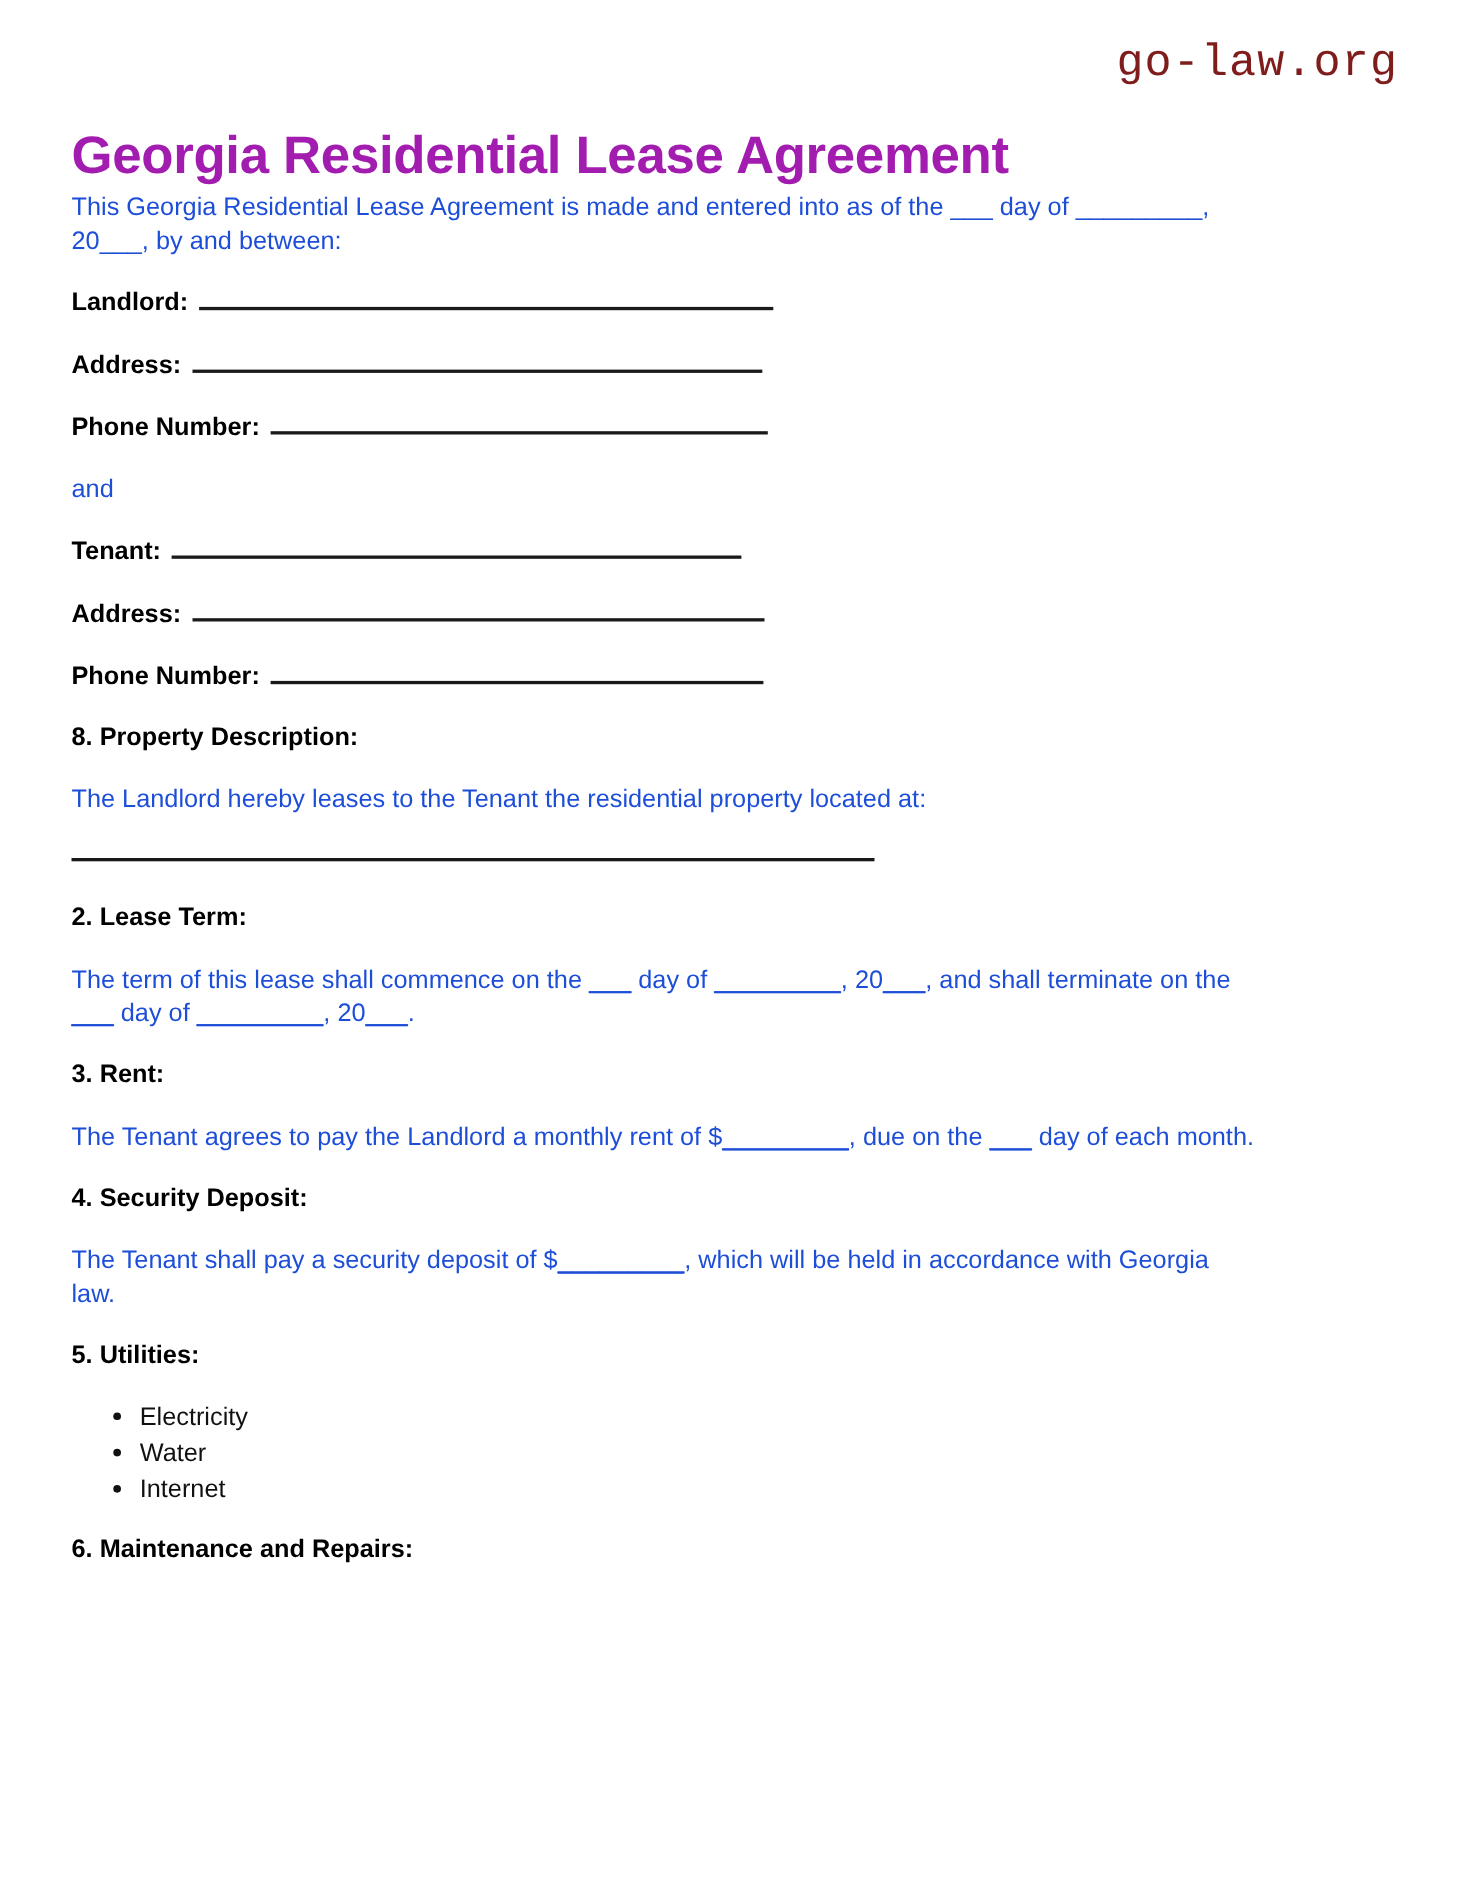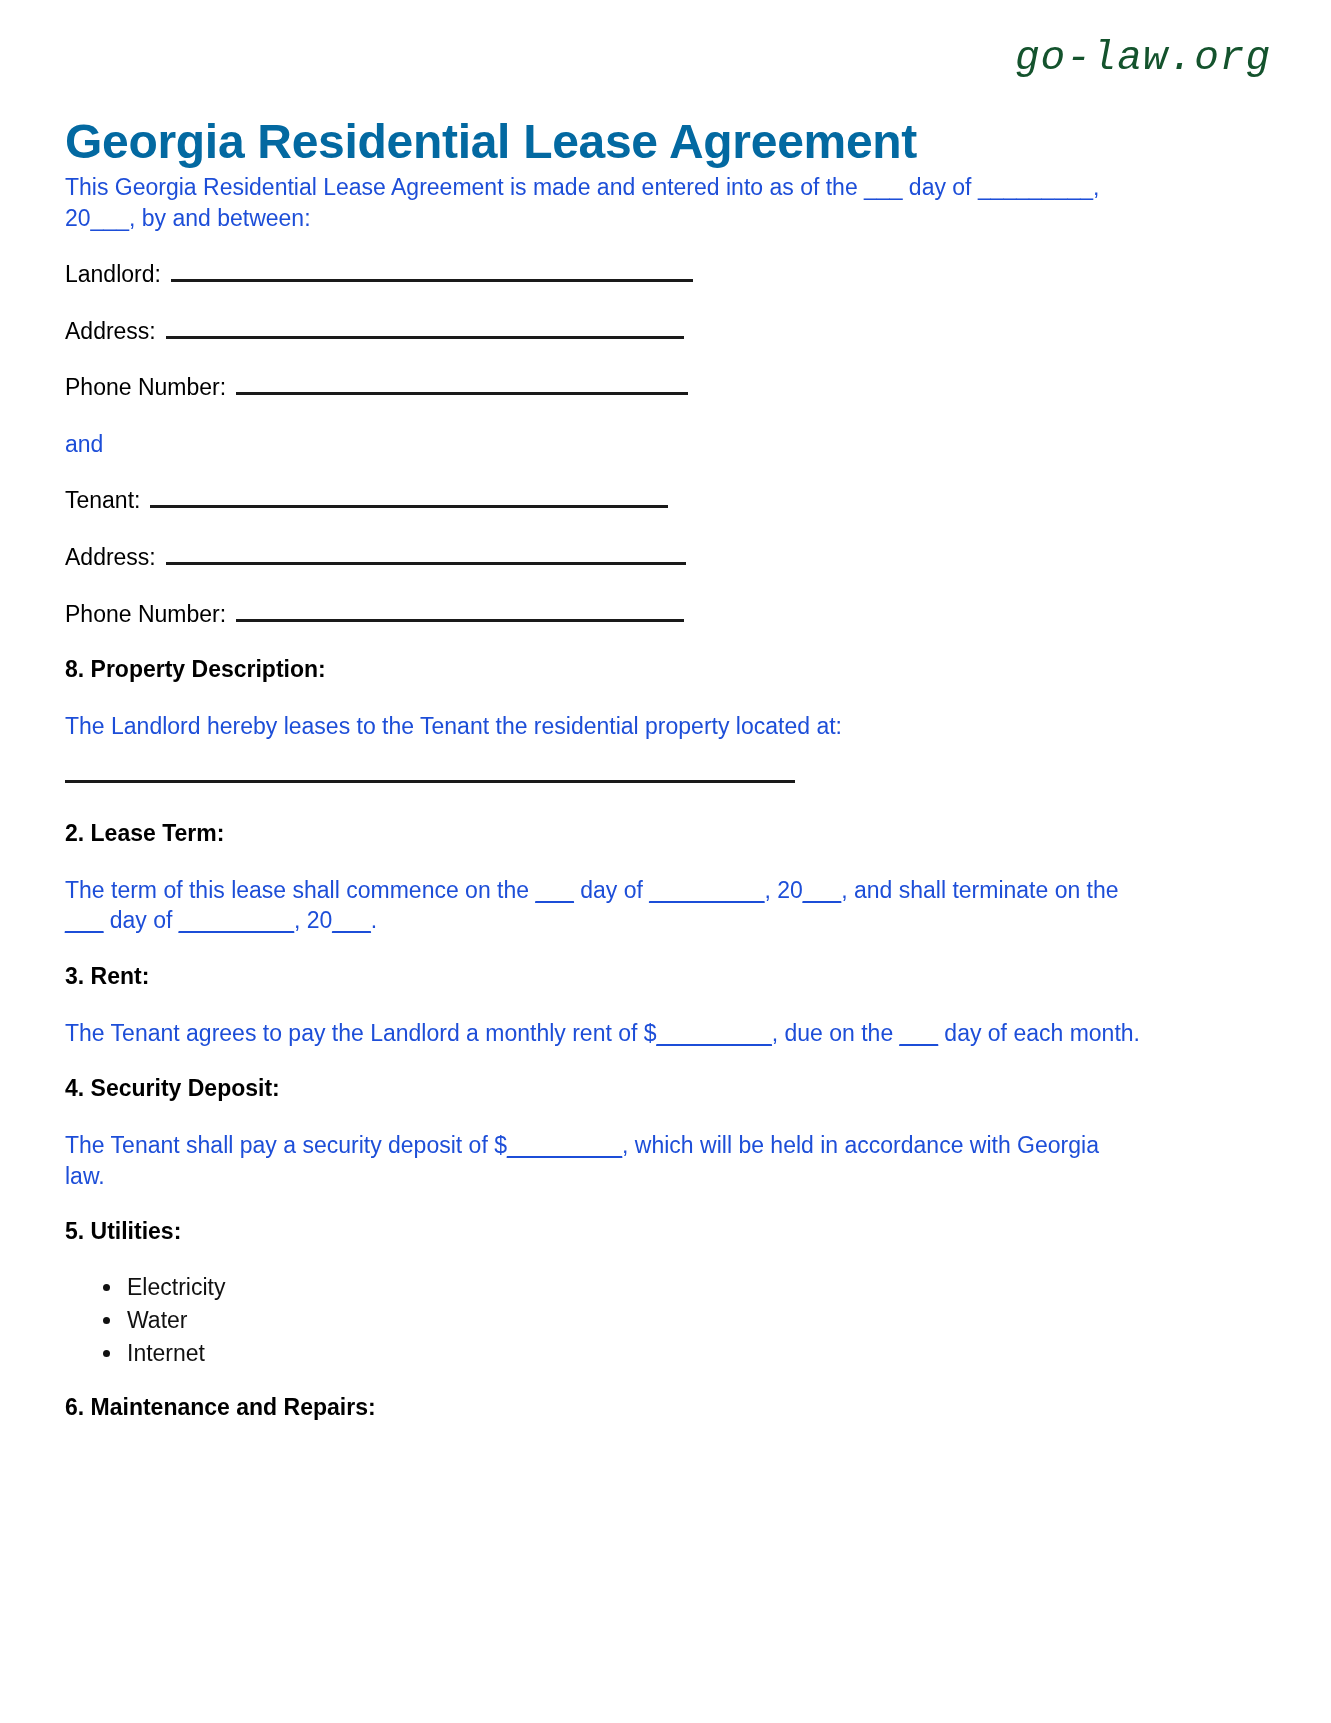--- a/index.html
+++ b/index.html
@@ -23,36 +23,35 @@
   }
 
   
   .site-logo {
     position: absolute;
     right: 60px;
     top: 38px;
     font-family: "Liberation Mono", "DejaVu Sans Mono", monospace;
     font-size: 41px;
     letter-spacing: 1px;
-    color: #14532d;
+    color: #7f1d1d;
     line-height: 1;
     white-space: nowrap;
-    font-style: italic;
   }
 
   
   .doc-title {
     position: absolute;
     left: 65px;
     top: 84px;
     font-size: 48px;
     font-weight: bold;
     line-height: 1.1;
     letter-spacing: -0.3px;
-    color: #0369a1;
+    color: #a21caf;
     white-space: nowrap;
   }
 
   
   .body-region {
     position: absolute;
     left: 65px;
     top: 172px;
     width: 1075px;
   }
@@ -67,21 +66,21 @@
     margin-bottom: 22px;
   }
 
   .field-row {
     margin: 0 0 26px 0;
     font-size: 23px;
     line-height: 1.33;
     white-space: nowrap;
   }
   .field-label {
-    font-weight: normal;
+    font-weight: bold;
     color: #000000;
   }
   .field-blank {
     display: inline-block;
     border-bottom: 3px solid #1a1a1a;
     height: 19px;
     vertical-align: baseline;
     margin-left: 10px;
   }
   .w-landlord   { width: 522px; }

